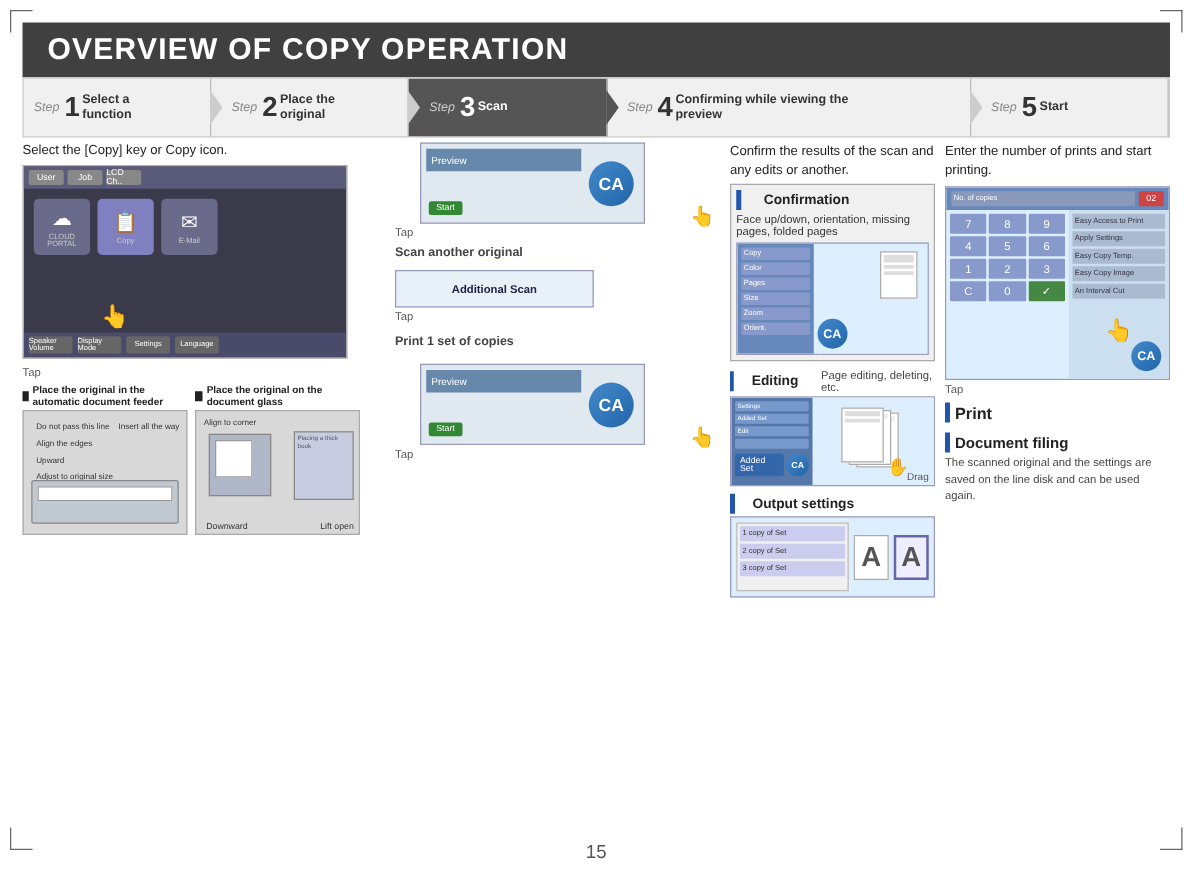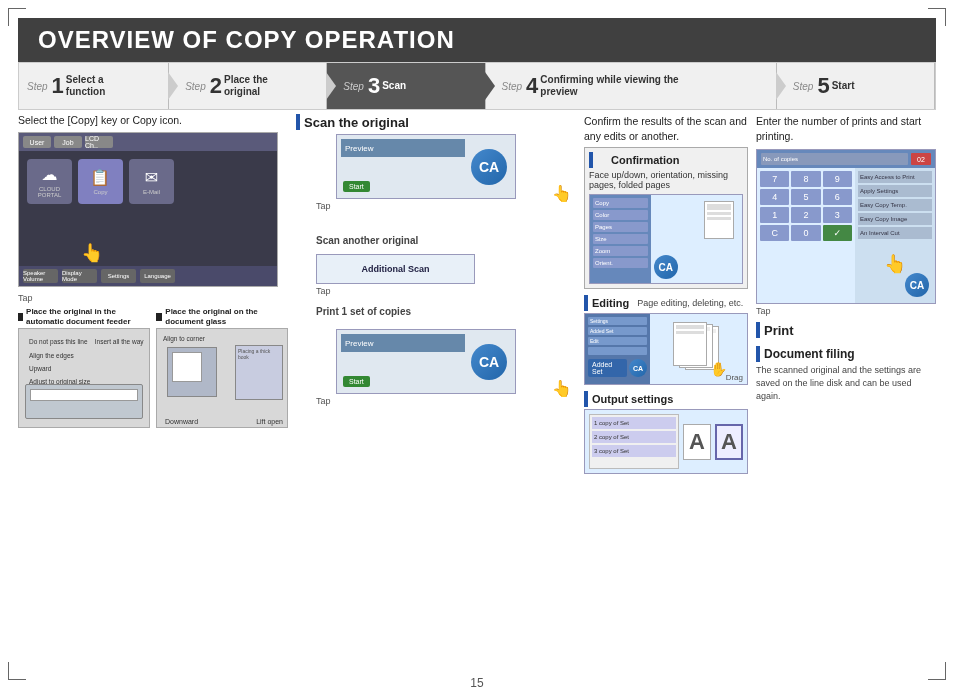--- a/index.html
+++ b/index.html
@@ -453,21 +453,21 @@
 
     .editing-section {
       margin-bottom: 6px;
     }
     .editing-title {
       font-size: 11px;
       font-weight: bold;
       color: #222;
       display: flex;
       align-items: center;
-      gap: 4px;
+      gap: 14px;
       margin-bottom: 2px;
     }
     .editing-screen {
       background: #c8d8e8;
       border: 1px solid #99b;
       height: 72px;
       position: relative;
       overflow: hidden;
     }
     .editing-inner {
@@ -668,21 +668,21 @@
       line-height: 1.4;
       margin-top: 2px;
     }
 
     
     .page-num {
       position: absolute;
       bottom: 8px;
       left: 50%;
       transform: translateX(-50%);
-      font-size: 12px;
+      font-size: 15px;
       color: #555;
       text-align: center;
     }
 
     
     .confirm-text {
       font-size: 10.5px;
       color: #222;
       margin-bottom: 4px;
       line-height: 1.4;
@@ -807,38 +807,34 @@
             <div style="position:absolute; top:2px; left:2px; right:2px; font-size:5px; color:#555;">Placing a thick book</div>
           </div>
           <div style="position:absolute; bottom:2px; left:8px; font-size:7px; color:#333;">Downward</div>
           <div style="position:absolute; bottom:2px; right:4px; font-size:7px; color:#333;">Lift open</div>
         </div>
       </div>
     </div>
   </div>
 
   <div class="col2">
-    <div class="section-title">
-      <span class="blue-bar"></span>
-      <span>Scan the original</span>
-    </div>
 
     <div style="position:relative; margin-left:20px; margin-bottom:2px;">
       <div class="scan-screen-box">
         <div class="preview-bar">
           <span class="preview-bar-text">Preview</span>
         </div>
         <div class="start-btn-sm">Start</div>
         <div class="ca-button">CA</div>
       </div>
       <div style="position:absolute; bottom:-4px; right:4px; font-size:16px;">👆</div>
     </div>
     <div class="tap-label" style="margin-left:20px;">Tap</div>
 
-    <div class="section-subtitle" style="margin-left:20px; margin-top:24px; font-weight:bold; font-size:10px;">Scan another original</div>
+    <div class="section-subtitle" style="margin-left:20px; margin-top:6px; font-weight:bold; font-size:10px;">Scan another original</div>
 
     <div class="additional-scan-box">Additional Scan</div>
     <div class="tap-label" style="margin-left:20px;">Tap</div>
 
     <div class="section-subtitle" style="margin-left:20px; margin-top:10px; font-weight:bold; font-size:10px;">Print 1 set of copies</div>
 
     <div style="position:relative; margin-left:20px; margin-bottom:2px;">
       <div class="print-set-box">
         <div class="preview-bar">
           <span class="preview-bar-text">Preview</span>

